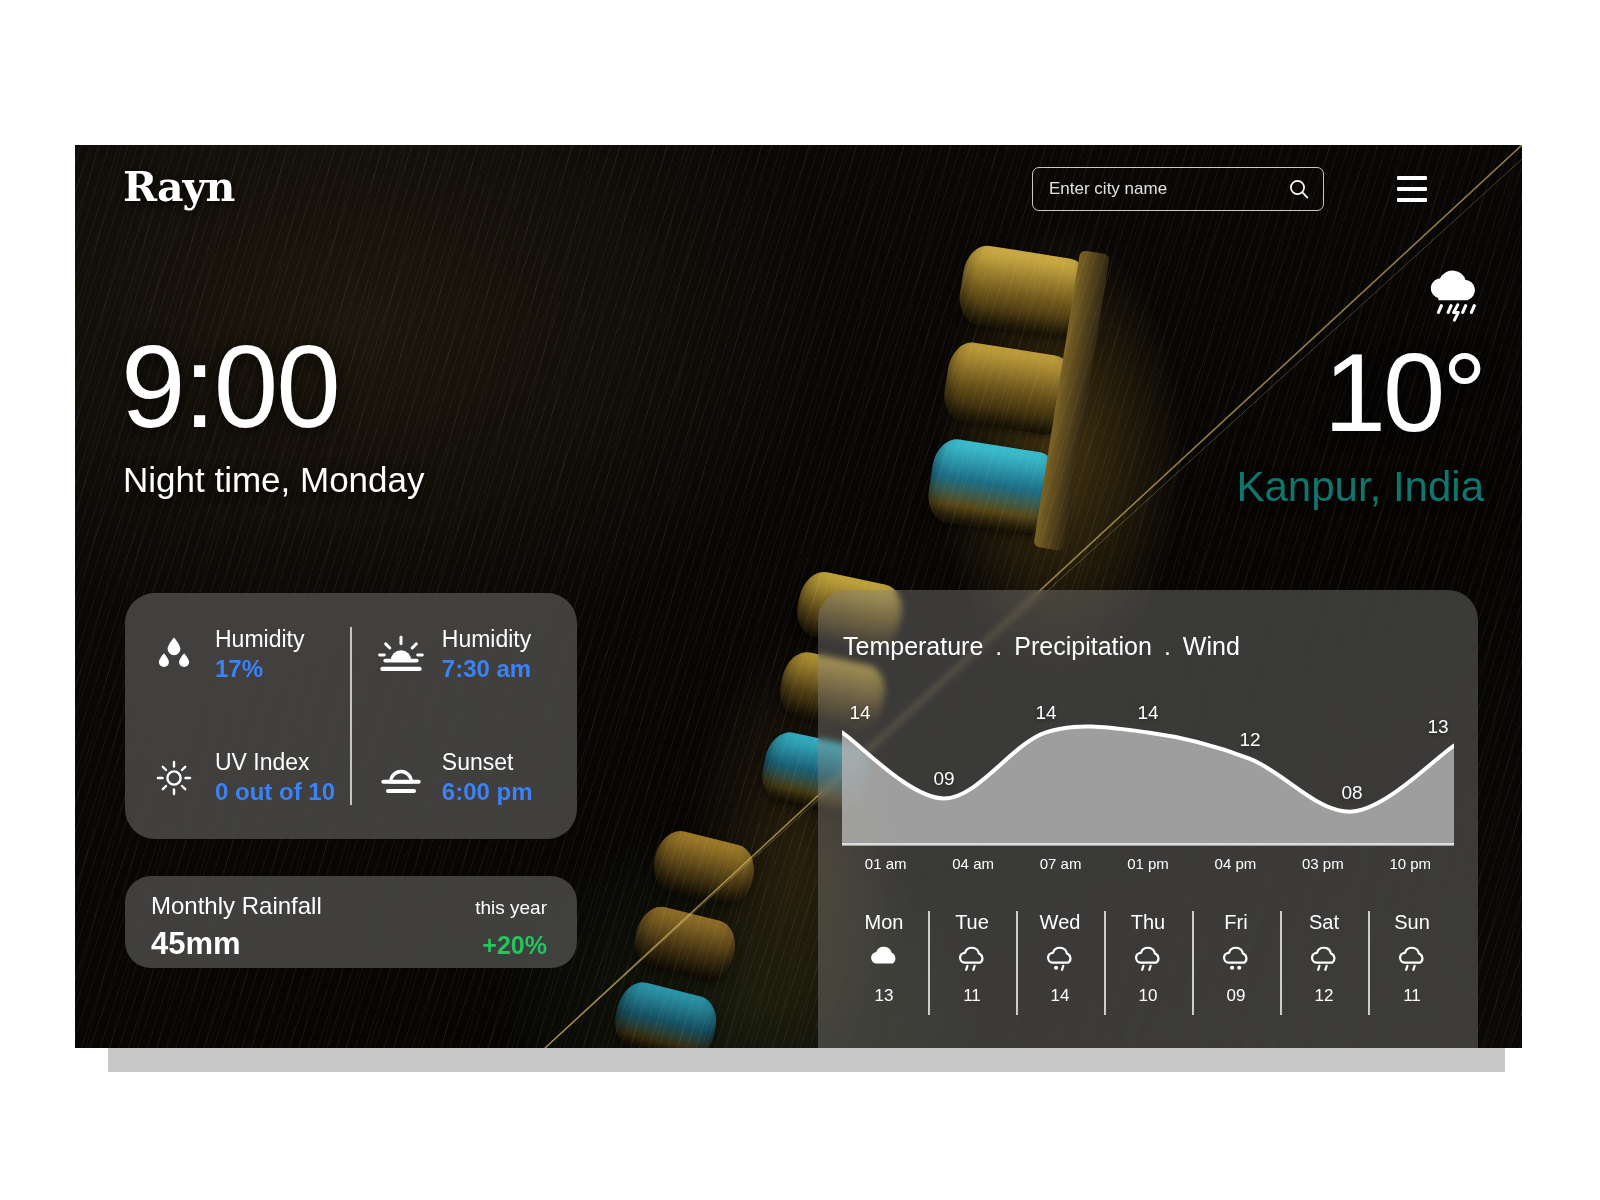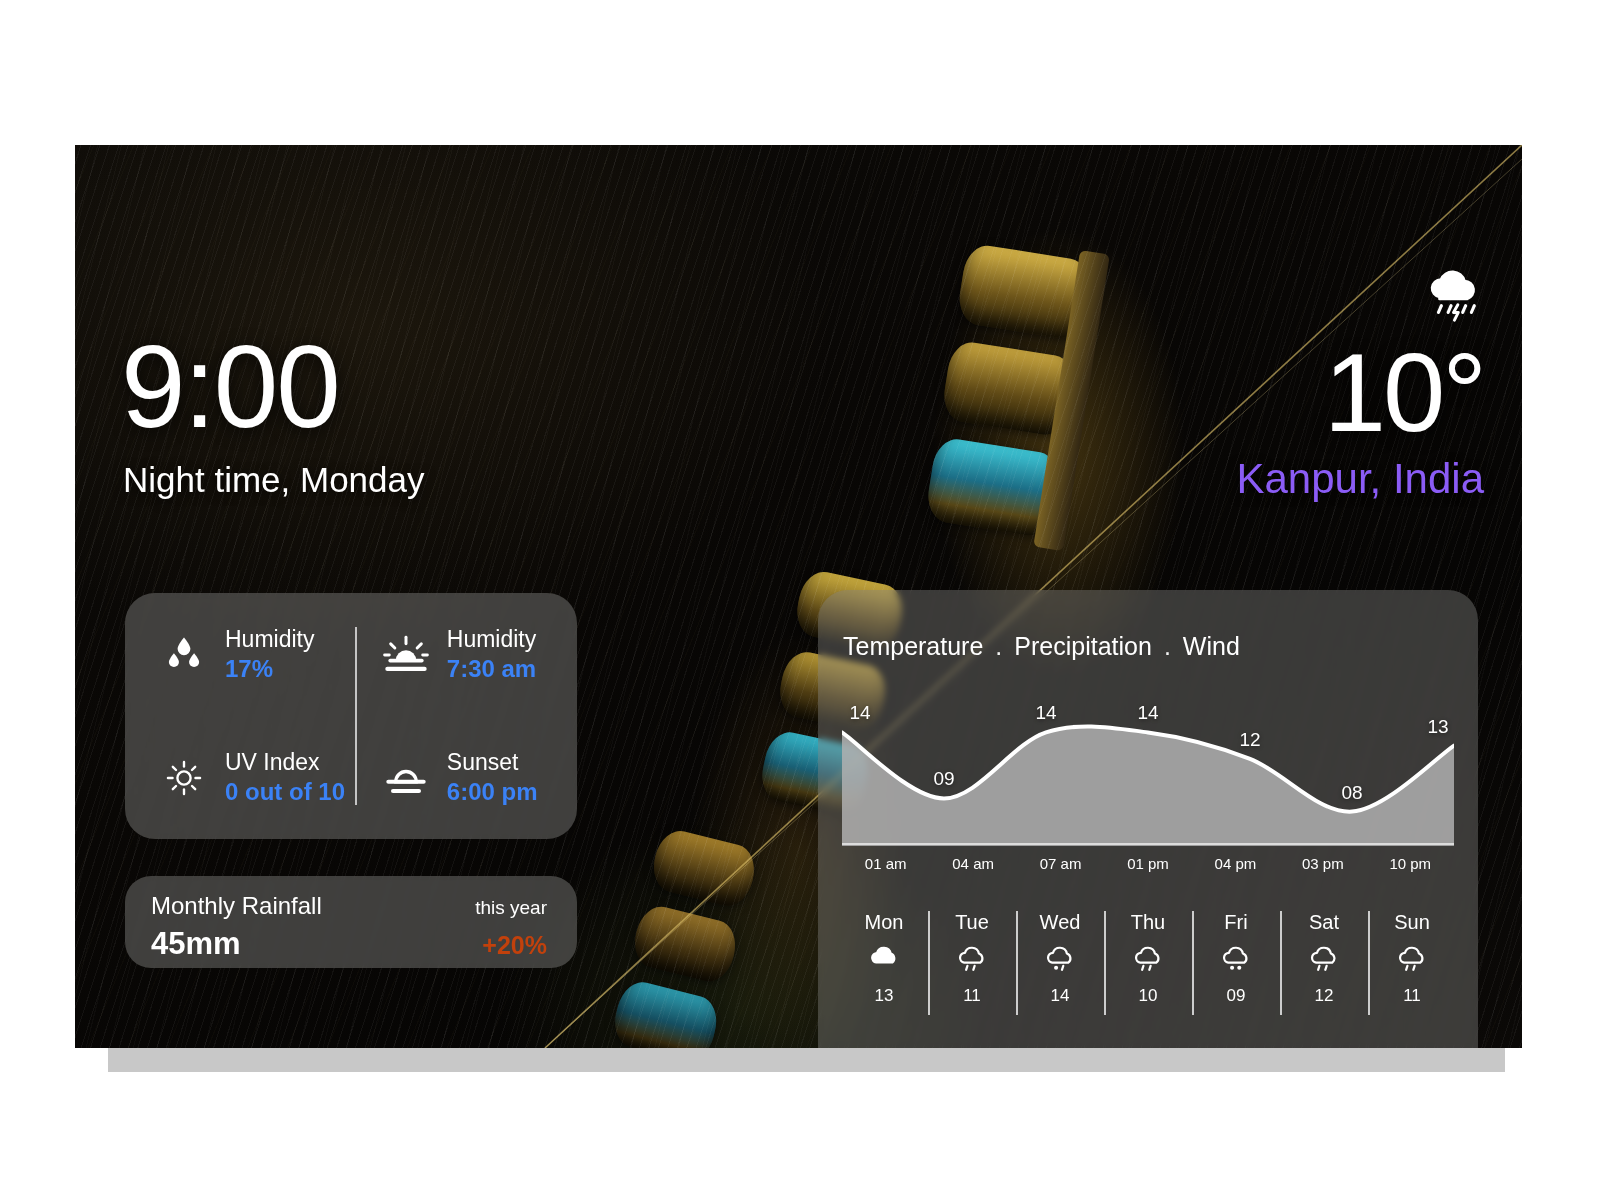--- a/index.html
+++ b/index.html
@@ -170,35 +170,34 @@
     font-size: 112px;
     font-weight: 300;
     line-height: .96;
     color: #ffffff;
     letter-spacing: -3px;
     text-shadow: 0 3px 18px rgba(0,0,0,.8);
   }
   #location {
     font-size: 42px;
     font-weight: 400;
-    color: #8b5cf6;
-    margin-top: 8px;
+    color: #0f766e;
+    margin-top: 16px;
     text-shadow: 0 2px 12px rgba(0,0,0,.8);
   }
 
   
   #stats-card {
     position: absolute;
     left: 50px; top: 448px;
     width: 452px; height: 246px;
     background: rgba(140,140,138,.42);
     border-radius: 30px;
     backdrop-filter: blur(3px);
     display: flex;
-    padding-left: 10px;
   }
   .stats-col { flex: 1; display:flex; flex-direction: column; justify-content: center; }
   #stats-divider {
     width: 1.6px;
     background: rgba(255,255,255,.70);
     margin: 34px 0;
   }
   .stat-row { display: flex; align-items: center; gap: 14px; height: 50%; padding-left: 22px; }
   .stat-icon { width: 54px; height: 52px; flex: none; display:flex; align-items:center; justify-content:center; }
   .stat-label { font-size: 23px; color: #ffffff; font-weight: 400; line-height: 1.25; }
@@ -211,21 +210,21 @@
     width: 452px; height: 92px;
     background: rgba(140,140,138,.42);
     border-radius: 26px;
     backdrop-filter: blur(3px);
     padding: 16px 30px 0 26px;
   }
   #rain-row1, #rain-row2 { display:flex; justify-content: space-between; align-items: baseline; }
   #rain-title { font-size: 24px; color:#fff; font-weight: 400; }
   #rain-note  { font-size: 19px; color:#fff; font-weight: 400; }
   #rain-value { font-size: 31px; color:#fff; font-weight: 700; margin-top: 6px;}
-  #rain-delta { font-size: 25px; color:#c2410c; font-weight: 700; margin-top: 6px;}
+  #rain-delta { font-size: 25px; color:#22c55e; font-weight: 700; margin-top: 6px;}
 
   
   #forecast-panel {
     position: absolute;
     left: 743px; top: 445px;
     width: 660px; height: 537px;
     background: rgba(135,135,133,.40);
     border-radius: 30px;
     backdrop-filter: blur(3px);
     padding-left: 12px;
@@ -332,20 +331,40 @@
            background:linear-gradient(180deg,#2e9fb2,#154f61 50%,#3e3110 82%,#171104);"></div>
     </div>
 
     <svg id="bg-cable" viewBox="0 0 1447 903" preserveAspectRatio="none">
       <line x1="1447" y1="0" x2="470" y2="903" stroke="rgba(214,186,102,.65)" stroke-width="1.6"></line>
       <line x1="1447" y1="14" x2="470" y2="903" stroke="rgba(255,235,160,.25)" stroke-width="1"></line>
     </svg>
 
     <div id="bg-rain"></div>
 
+    <div id="topbar">
+
+      <div id="logo">Rayn</div>
+
+      <div id="searchbar">
+        <input id="search-input" type="text" placeholder="Enter city name" style="">
+        <span style="display:flex;align-items:center;">
+          <svg width="24" height="24" viewBox="0 0 24 24" fill="none" stroke="#ffffff" stroke-width="1.7">
+            <circle cx="10.5" cy="10.5" r="6.6"></circle>
+            <line x1="15.4" y1="15.4" x2="20.4" y2="20.6" stroke-linecap="round"></line>
+          </svg>
+        </span>
+      </div>
+
+      <div id="menu-button">
+        <span></span>
+        <span></span>
+        <span></span>
+      </div>
+    </div>
 
     <div id="clock">9:00</div>
     <div id="clock-sub">Night time, Monday</div>
 
     <div id="hero-right">
       <div id="hero-icon">
         <svg width="62" height="62" viewBox="0 0 64 64" fill="none" stroke="#ffffff" stroke-width="3.2" stroke-linecap="round" stroke-linejoin="round" style="float:right">
           <path d="M18 33a9 9 0 0 1 1.4-17.9A13 13 0 0 1 44 16.5a9.5 9.5 0 0 1 2.6 18.6H18z" fill="#ffffff" stroke="#ffffff" stroke-width="2.6"></path>
           <line x1="20" y1="42" x2="17" y2="49"></line>
           <line x1="30" y1="42" x2="27" y2="49"></line>

